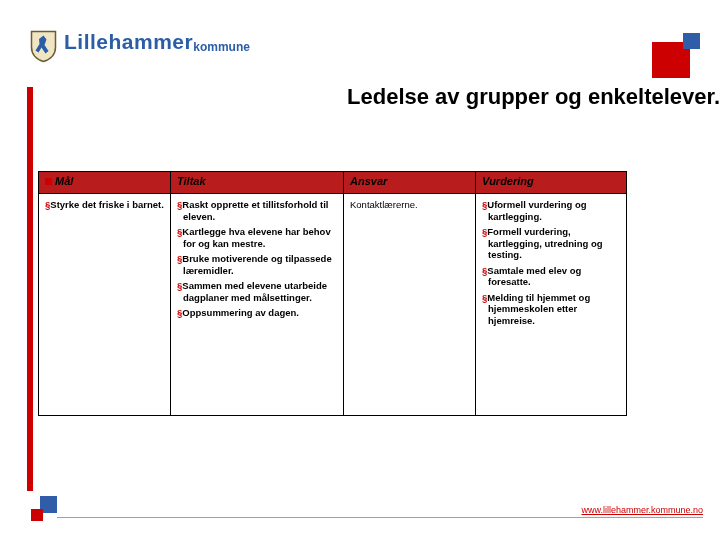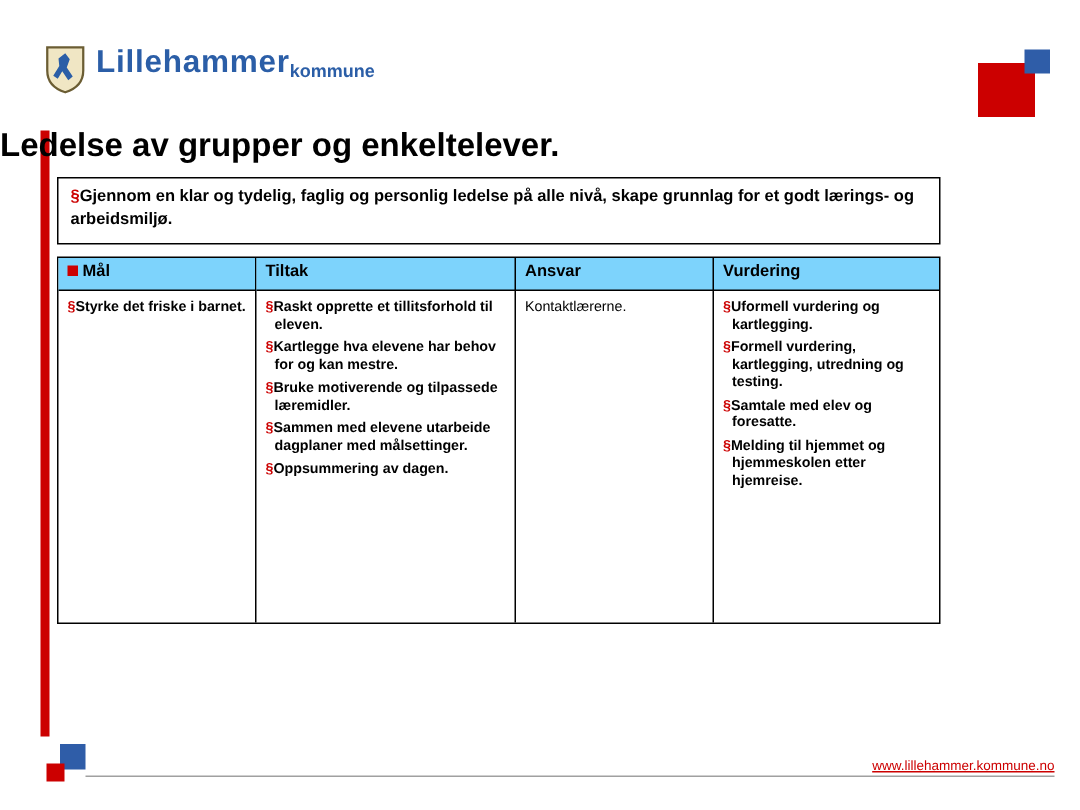--- a/index.html
+++ b/index.html
@@ -13,32 +13,32 @@
   .logo-title{color:#2b5ea7;font-size:21px;font-weight:bold;letter-spacing:.5px;line-height:23px;}
   .logo-sub{color:#2b5ea7;font-size:12px;font-weight:bold;line-height:12px;margin-top:0;}
   
   .sq{position:absolute;}
   .sq-red-tr{left:652px;top:42px;width:38px;height:36px;background:#cc0000;z-index:1;}
   .sq-blue-tr{left:683px;top:33px;width:17px;height:16px;background:#2f5da8;z-index:2;}
   .sq-blue-bl{left:40px;top:496px;width:17px;height:17px;background:#2f5da8;z-index:1;}
   .sq-red-bl{left:31px;top:509px;width:12px;height:12px;background:#cc0000;z-index:2;}
   .red-bar{position:absolute;left:27px;top:87px;width:6px;height:404px;background:#cc0000;}
   
-  .title{position:absolute;left:0;top:84px;width:720px;text-align:left;
+  .title{position:absolute;left:0;top:84px;width:720px;text-align:right;
          font-size:22px;font-weight:bold;color:#000;}
   
   .intro{position:absolute;left:38px;top:118px;width:589px;box-sizing:border-box;
          border:1px solid #000;padding:5px 8px 8px 8px;
          font-size:11px;font-weight:bold;line-height:15px;color:#000;}
   
   .table{position:absolute;left:38px;top:171px;width:589px;height:245px;
          box-sizing:border-box;border:1px solid #000;
          display:grid;grid-template-columns:132px 173px 132px 150px;grid-template-rows:22px 1fr;}
-  .th{background:#7dd3fc;border-right:1px solid #000;border-bottom:1px solid #000;
-      font-size:11px;font-weight:bold;padding:3px 6px;box-sizing:border-box;color:#000;}
+  .th{background:#b91c1c;border-right:1px solid #000;border-bottom:1px solid #000;
+      font-size:11px;font-weight:bold;padding:3px 6px;box-sizing:border-box;color:#000;font-style:italic;}
   .td{border-right:1px solid #000;padding:5px 6px;box-sizing:border-box;
       font-size:9.5px;font-weight:bold;line-height:11.5px;color:#000;}
   .last{border-right:none;}
   .item{padding-left:6px;text-indent:-6px;margin-bottom:4px;}
   .gap-after{margin-bottom:14px;}
   .bullet{color:#cc0000;}
   .sqbullet{display:inline-block;width:7px;height:7px;background:#cc0000;margin-right:3px;}
   .plain{font-weight:normal;}
   
   .footer-line{position:absolute;left:57px;top:517px;width:646px;height:1px;background:#a0a0a0;}
@@ -64,23 +64,20 @@
   </div>
 
   <div class="sq sq-red-tr"></div>
   <div class="sq sq-blue-tr"></div>
   <div class="red-bar"></div>
   <div class="sq sq-blue-bl"></div>
   <div class="sq sq-red-bl"></div>
 
   <div class="title">Ledelse av grupper og enkeltelever.</div>
 
-  <div class="intro">
-    <span class="bullet">§</span><span>Gjennom en klar og tydelig, faglig og personlig ledelse på alle nivå, skape grunnlag for et godt lærings- og arbeidsmiljø.</span>
-  </div>
 
   <div class="table">
 
     <div class="th">
       <span class="sqbullet"></span><span>Mål</span>
     </div>
     <div class="th">
       <span>Tiltak</span>
     </div>
     <div class="th">

